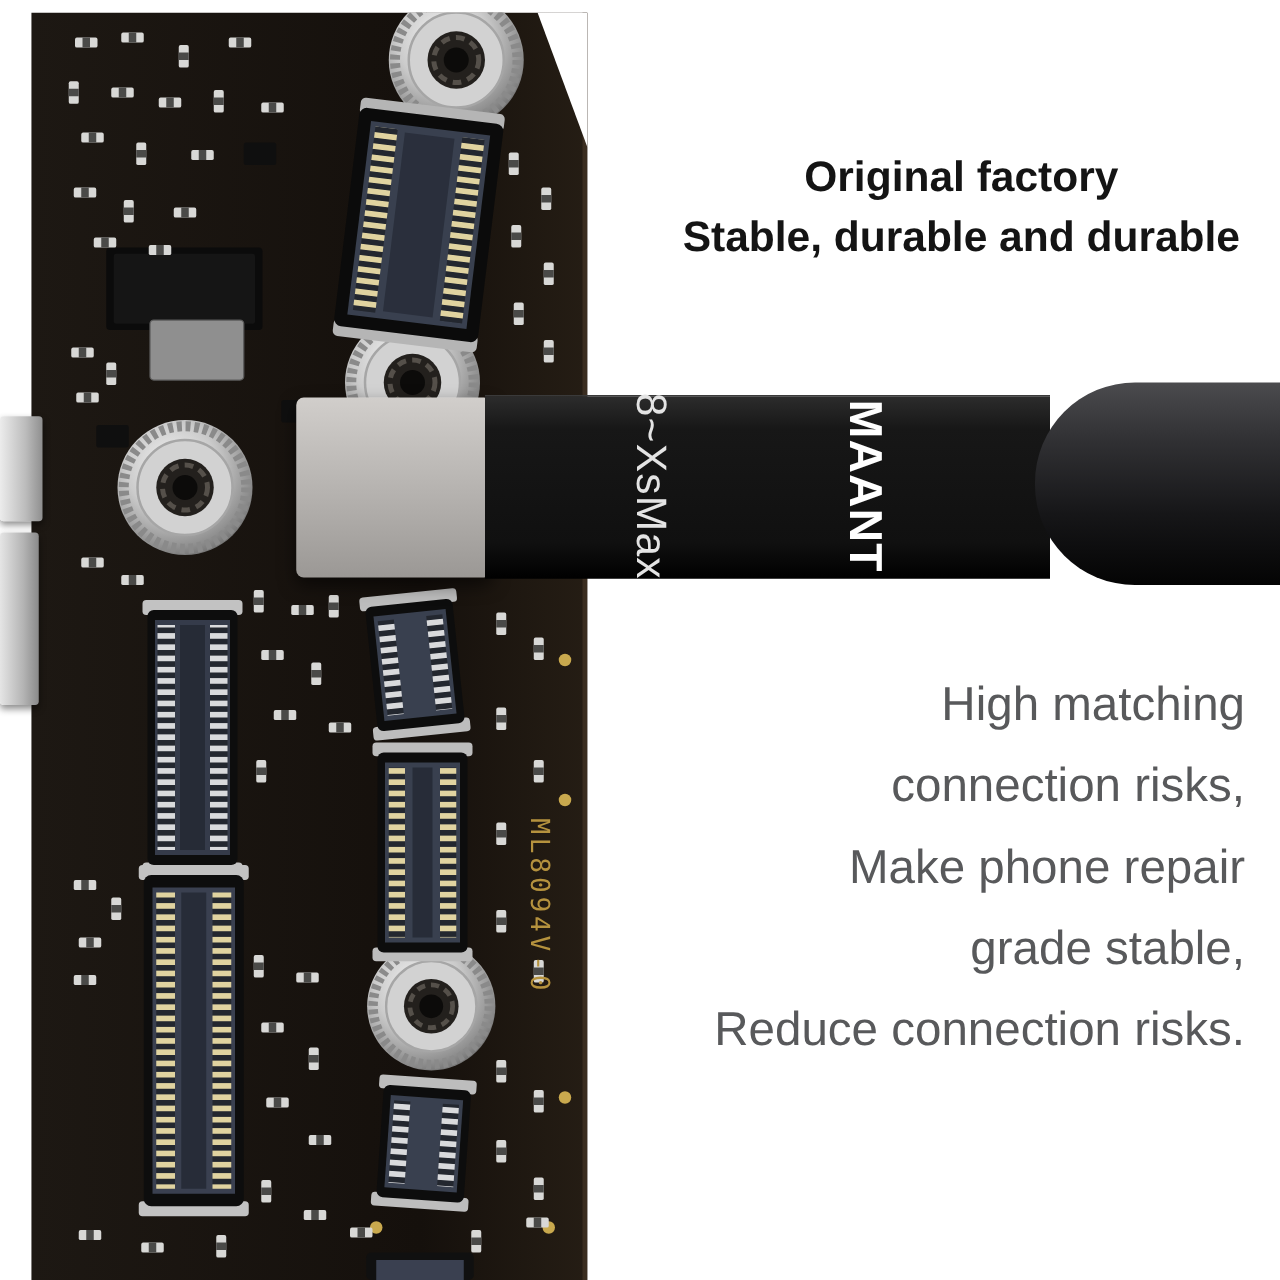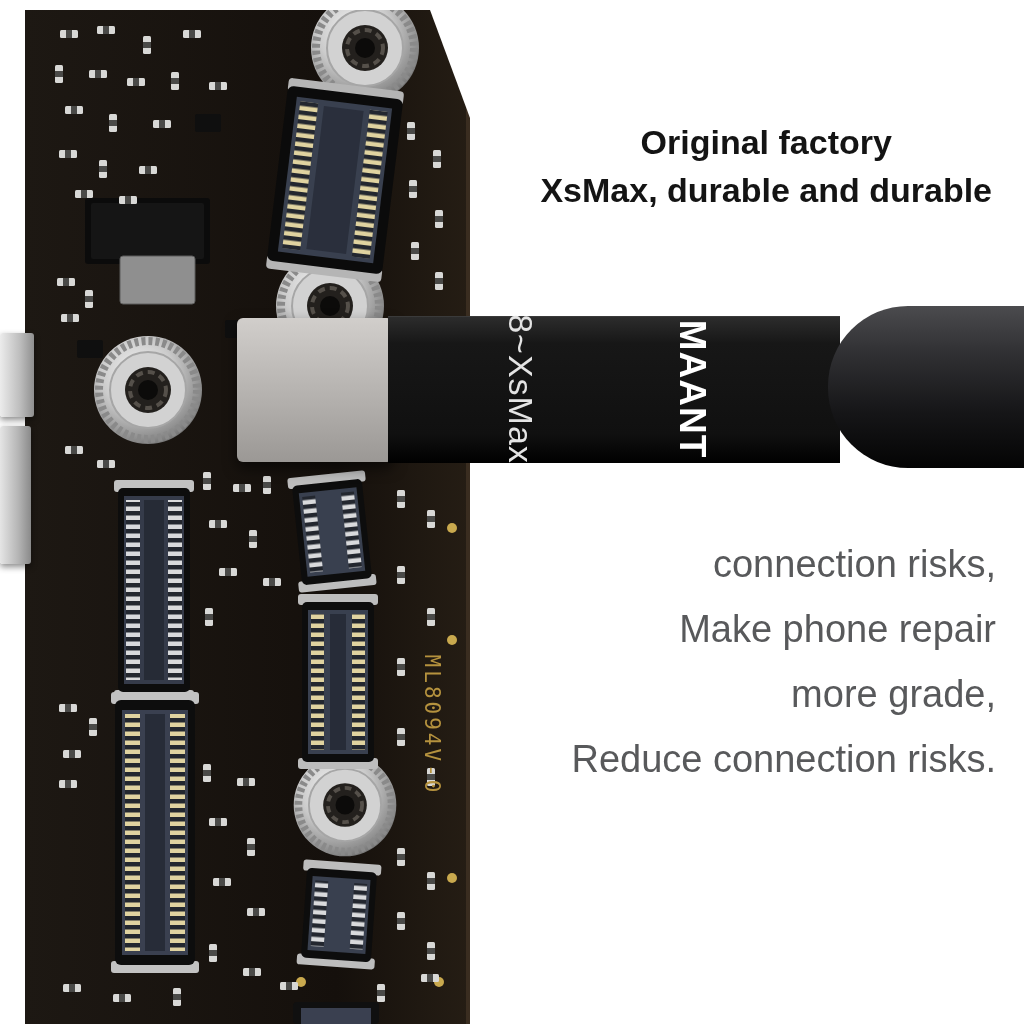--- a/index.html
+++ b/index.html
@@ -255,23 +255,24 @@
 
   <div class="flat-cable">
     <div class="model-label">8~XsMax</div>
     <div class="brand-label">MAANT</div>
   </div>
 
   <div class="round-cable"></div>
 
   <div class="headline">
     <div>Original factory</div>
-    <div>XsMax, durable and durable</div>
+    <div>Stable, durable and durable</div>
   </div>
 
   <div class="description">
+    <div>High matching</div>
     <div>connection risks,</div>
     <div>Make phone repair</div>
-    <div>more grade,</div>
+    <div>grade stable,</div>
     <div>Reduce connection risks.</div>
   </div>
 
 </div>
 
 </body></html>

